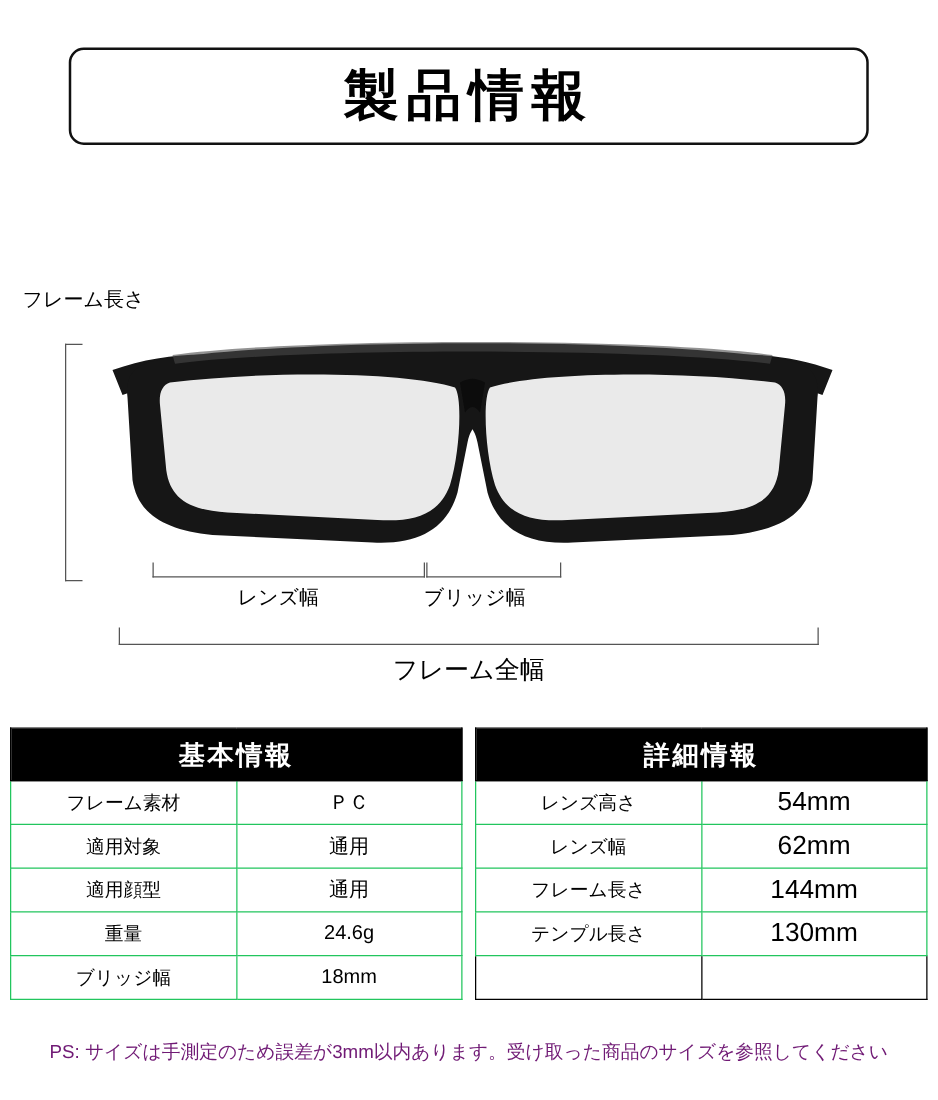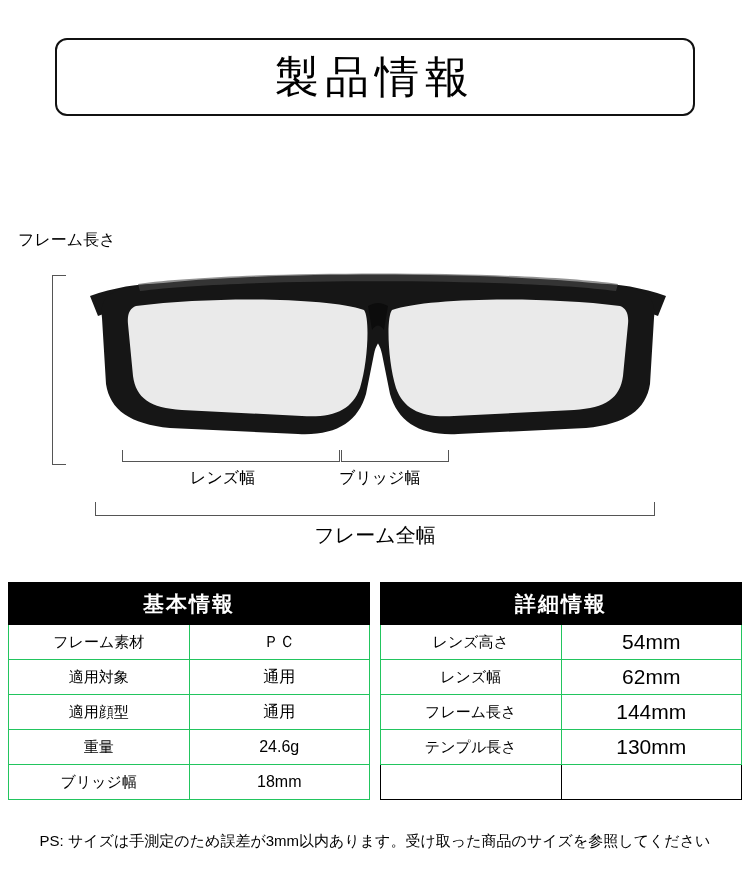--- a/index.html
+++ b/index.html
@@ -17,21 +17,21 @@
   .title-box {
     position: absolute;
     left: 55px; top: 38px;
     width: 640px; height: 78px;
     border: 2px solid #111;
     border-radius: 12px;
     display: flex; align-items: center; justify-content: center;
   }
   .title-text {
     font-size: 44px;
-    font-weight: normal;
+    font-weight: bold;
     letter-spacing: 6px;
     line-height: 1;
   }
 
   
   .diagram { position: absolute; left: 0; top: 150px; width: 750px; height: 420px; }
 
   .label-lens-height {
     position: absolute; left: 18px; top: 80px;
     font-size: 16px;
@@ -115,21 +115,21 @@
   td.val-detail { font-size: 21px; }
   td.empty { border: 1px solid #000; }
 
   
   .footnote {
     position: absolute;
     left: 0; top: 832px;
     width: 750px;
     text-align: center;
     font-size: 15px;
-    color: #000000;
+    color: #701a75;
   }
 </style>
 </head>
 <body>
 
 <div class="page">
 
   <div class="title-box">
     <div class="title-text">製品情報</div>
   </div>

